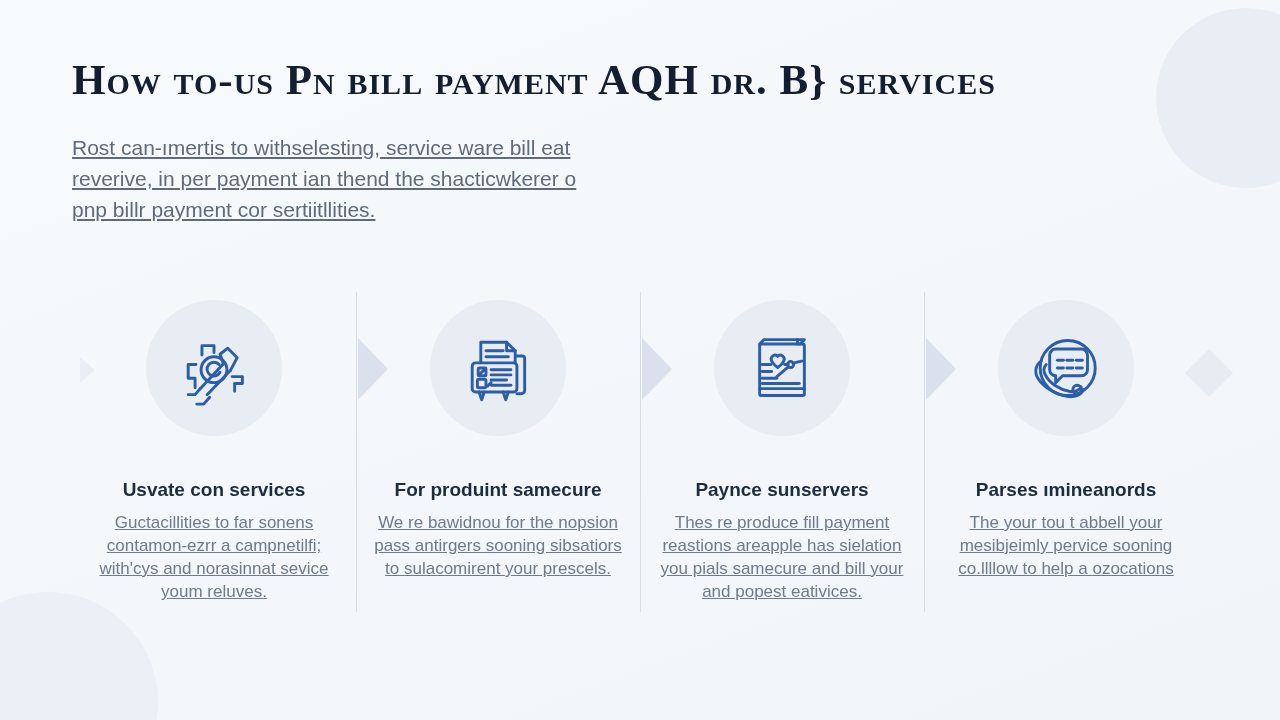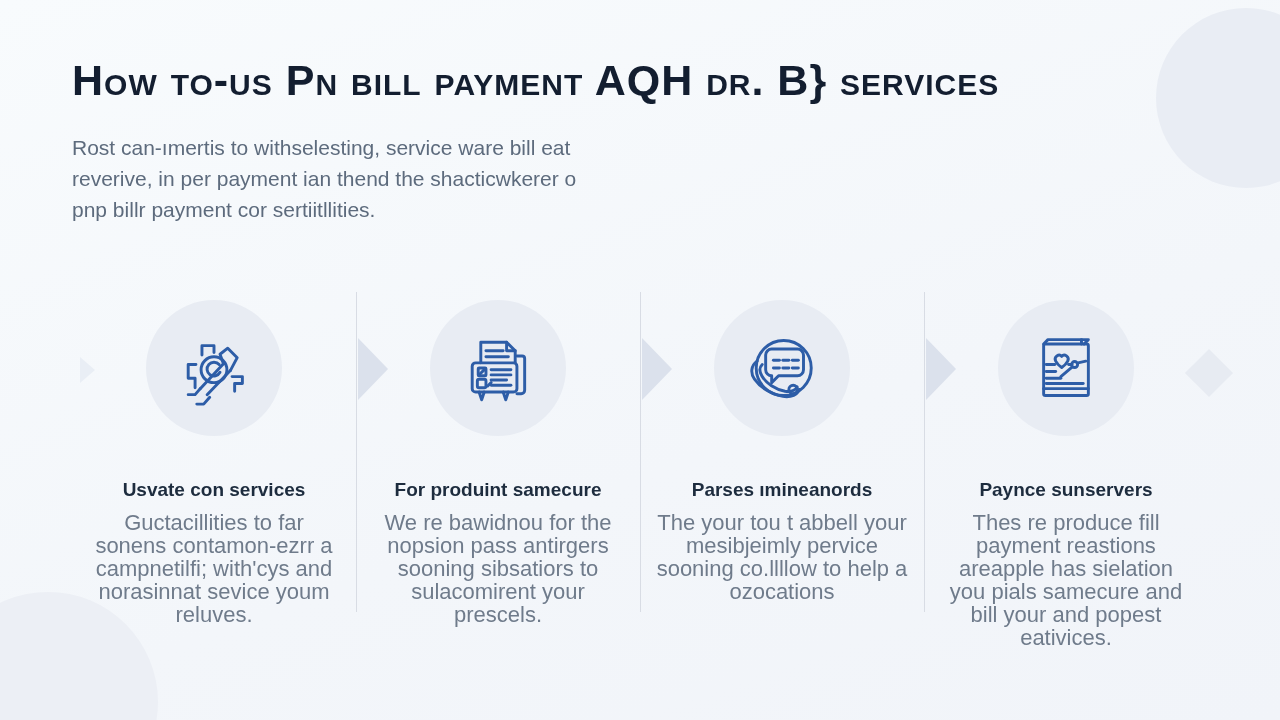--- a/index.html
+++ b/index.html
@@ -16,24 +16,24 @@
   .deco{position:absolute;}
   .circle-tr{width:180px;height:180px;border-radius:50%;background:#e9edf4;right:-56px;top:8px;}
   .circle-bl{width:220px;height:220px;border-radius:50%;background:#eceff5;left:-62px;bottom:-92px;}
   .diamond-right{width:34px;height:34px;background:#e7ebf2;transform:rotate(45deg);left:1192px;top:356px;}
   .tri-left{width:0;height:0;border-left:15px solid #e9eef5;border-top:13px solid transparent;border-bottom:13px solid transparent;left:80px;top:357px;}
 
   
   header{position:absolute;left:72px;top:54px;width:1120px;}
   h1.title{
     margin:0;font-variant:small-caps;font-weight:800;
-    font-size:43px;line-height:52px;letter-spacing:1px;color:#131e30;
+    font-size:43px;line-height:52px;letter-spacing:1px;color:#131e30;font-family:Liberation Serif, serif;
   }
   p.intro{
-    margin:26px 0 8px;width:545px;font-size:21px;line-height:31px;color:#5d6b7d;
+    margin:26px 0 8px;width:545px;font-size:21px;line-height:31px;color:#5d6b7d;text-decoration:underline;
   }
 
   
   .steps{position:absolute;left:72px;top:292px;width:1136px;height:326px;display:flex;justify-content:flex-end;}
   .divider{position:absolute;top:0;width:1px;height:320px;background:#d8dce4;}
   .d1{left:284px;} .d2{left:568px;} .d3{left:852px;}
   .flow-arrow{
     position:absolute;top:46px;width:0;height:0;
     border-top:31px solid transparent;border-bottom:31px solid transparent;
     border-left:30px solid #dbe1ec;
@@ -41,21 +41,21 @@
   .a1{left:286px;} .a2{left:570px;} .a3{left:854px;}
 
   .step{width:284px;display:flex;flex-direction:column;align-items:center;text-align:center;}
   .icon-circle{
     width:136px;height:136px;border-radius:50%;background:#e8ecf3;
     display:flex;align-items:center;justify-content:center;margin-top:8px;flex:0 0 auto;
   }
   .icon-circle svg{width:86px;height:86px;}
   .icon-circle svg *{stroke:#2d5da7;fill:none;stroke-width:3.4;stroke-linecap:round;stroke-linejoin:round;}
   .step h2{margin:42px 6px 0;font-size:19px;line-height:24px;font-weight:700;color:#1d2c3e;}
-  .step p{margin:9px 16px 0;font-size:22px;line-height:23px;color:#6f7b8b;}
+  .step p{margin:9px 16px 0;font-size:17px;line-height:23px;color:#6f7b8b;text-decoration:underline;}
 </style>
 </head>
 <body>
 
 <div class="canvas">
 
   <div class="deco circle-tr"></div>
   <div class="deco circle-bl"></div>
   <div class="deco diamond-right"></div>
   <div class="deco tri-left"></div>
@@ -114,53 +114,53 @@
           <path d="M56,78 l3,9 3,-9"></path>
         </svg>
       </div>
       <h2>For produint samecure</h2>
       <p>We re bawidnou for the nopsion pass antirgers sooning sibsatiors to sulacomirent your prescels.</p>
     </section>
 
     <section class="step">
       <div class="icon-circle">
         <svg viewBox="0 0 100 100" aria-hidden="true">
-          <circle cx="52" cy="50" r="32"></circle>
-          <path d="M38,28 h30 a7,7 0 0 1 7,7 v17 a7,7 0 0 1 -7,7 h-22 l-8,8 v-8 a7,7 0 0 1 -7,-7 v-17 a7,7 0 0 1 7,-7 z"></path>
-          <line x1="40" y1="41" x2="47" y2="41"></line>
-          <line x1="51" y1="41" x2="58" y2="41"></line>
-          <line x1="62" y1="41" x2="69" y2="41"></line>
-          <line x1="40" y1="50" x2="47" y2="50"></line>
-          <line x1="51" y1="50" x2="58" y2="50"></line>
-          <line x1="62" y1="50" x2="69" y2="50"></line>
-          <path d="M21,42 c-7,5 -8,14 -3,21 c7,10 20,18 33,20 c10,1.5 17,-2 19,-8"></path>
-          <path d="M27,46 c-3.5,3.5 -3.5,8 -0.5,13 c5,9 16,16 27,18 c7,1 12,-1 14,-5"></path>
-          <circle cx="63" cy="75" r="5"></circle>
-        </svg>
-      </div>
-      <h2>Parses ımineanords</h2>
-      <p>The your tou t abbell your mesibjeimly pervice sooning co.llllow to help a ozocations</p>
-    </section>
-
-    <section class="step">
-      <div class="icon-circle">
-        <svg viewBox="0 0 100 100" aria-hidden="true">
           <rect x="24" y="22" width="52" height="60" rx="2"></rect>
           <path d="M24,22 l5,-5 h47 l-5,5"></path>
           <path d="M68,17 v5"></path>
           <line x1="24" y1="74" x2="76" y2="74"></line>
           <path d="M38,42 c-2.5,-5 4,-9.5 7,-5.5 c3,-4 9.5,0.5 7,5.5 c-2,4 -7,7.5 -7,7.5 c0,0 -5,-3.5 -7,-7.5 z"></path>
           <line x1="27" y1="46" x2="37" y2="46"></line>
           <line x1="53" y1="46" x2="57" y2="46"></line>
           <line x1="44" y1="60" x2="57" y2="49"></line>
           <circle cx="60" cy="46" r="3.5"></circle>
           <line x1="64" y1="44" x2="73" y2="42"></line>
           <line x1="27" y1="54" x2="38" y2="54"></line>
           <line x1="27" y1="62" x2="44" y2="62"></line>
           <line x1="27" y1="68" x2="70" y2="68"></line>
         </svg>
       </div>
       <h2>Paynce sunservers</h2>
       <p>Thes re produce fill payment reastions areapple has sielation you pials samecure and bill your and popest eativices.</p>
     </section>
 
+    <section class="step">
+      <div class="icon-circle">
+        <svg viewBox="0 0 100 100" aria-hidden="true">
+          <circle cx="52" cy="50" r="32"></circle>
+          <path d="M38,28 h30 a7,7 0 0 1 7,7 v17 a7,7 0 0 1 -7,7 h-22 l-8,8 v-8 a7,7 0 0 1 -7,-7 v-17 a7,7 0 0 1 7,-7 z"></path>
+          <line x1="40" y1="41" x2="47" y2="41"></line>
+          <line x1="51" y1="41" x2="58" y2="41"></line>
+          <line x1="62" y1="41" x2="69" y2="41"></line>
+          <line x1="40" y1="50" x2="47" y2="50"></line>
+          <line x1="51" y1="50" x2="58" y2="50"></line>
+          <line x1="62" y1="50" x2="69" y2="50"></line>
+          <path d="M21,42 c-7,5 -8,14 -3,21 c7,10 20,18 33,20 c10,1.5 17,-2 19,-8"></path>
+          <path d="M27,46 c-3.5,3.5 -3.5,8 -0.5,13 c5,9 16,16 27,18 c7,1 12,-1 14,-5"></path>
+          <circle cx="63" cy="75" r="5"></circle>
+        </svg>
+      </div>
+      <h2>Parses ımineanords</h2>
+      <p>The your tou t abbell your mesibjeimly pervice sooning co.llllow to help a ozocations</p>
+    </section>
+
   </main>
 </div>
 
 </body></html>

